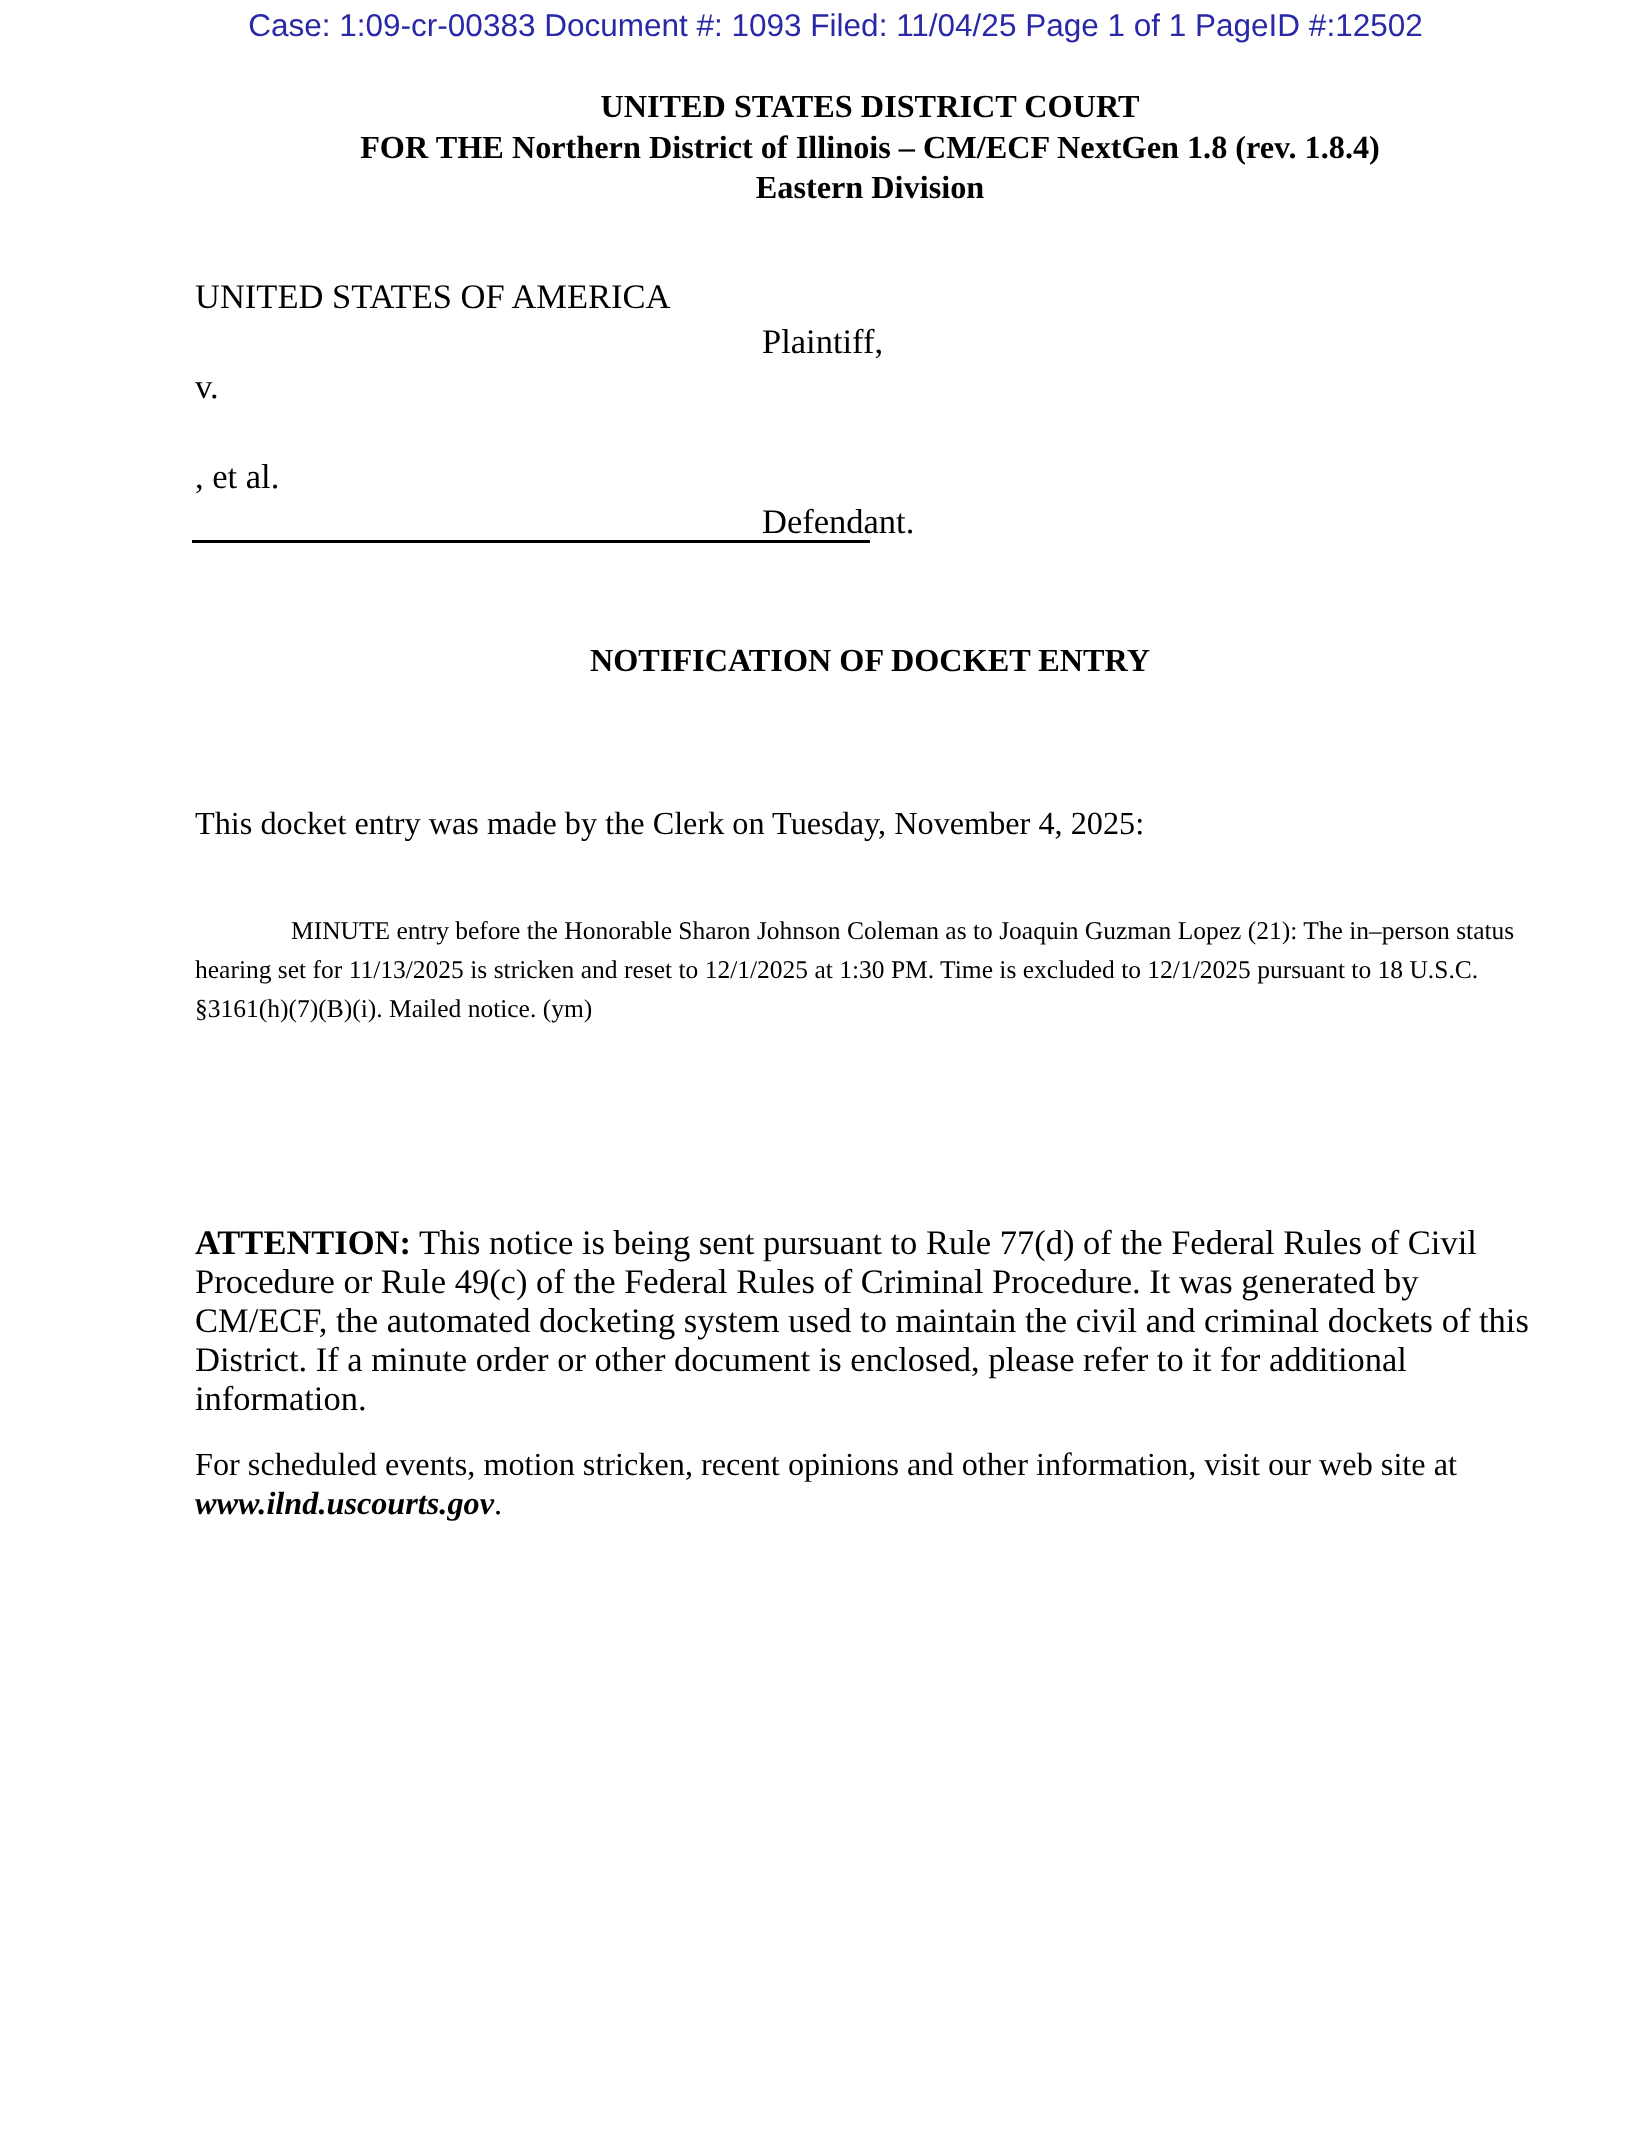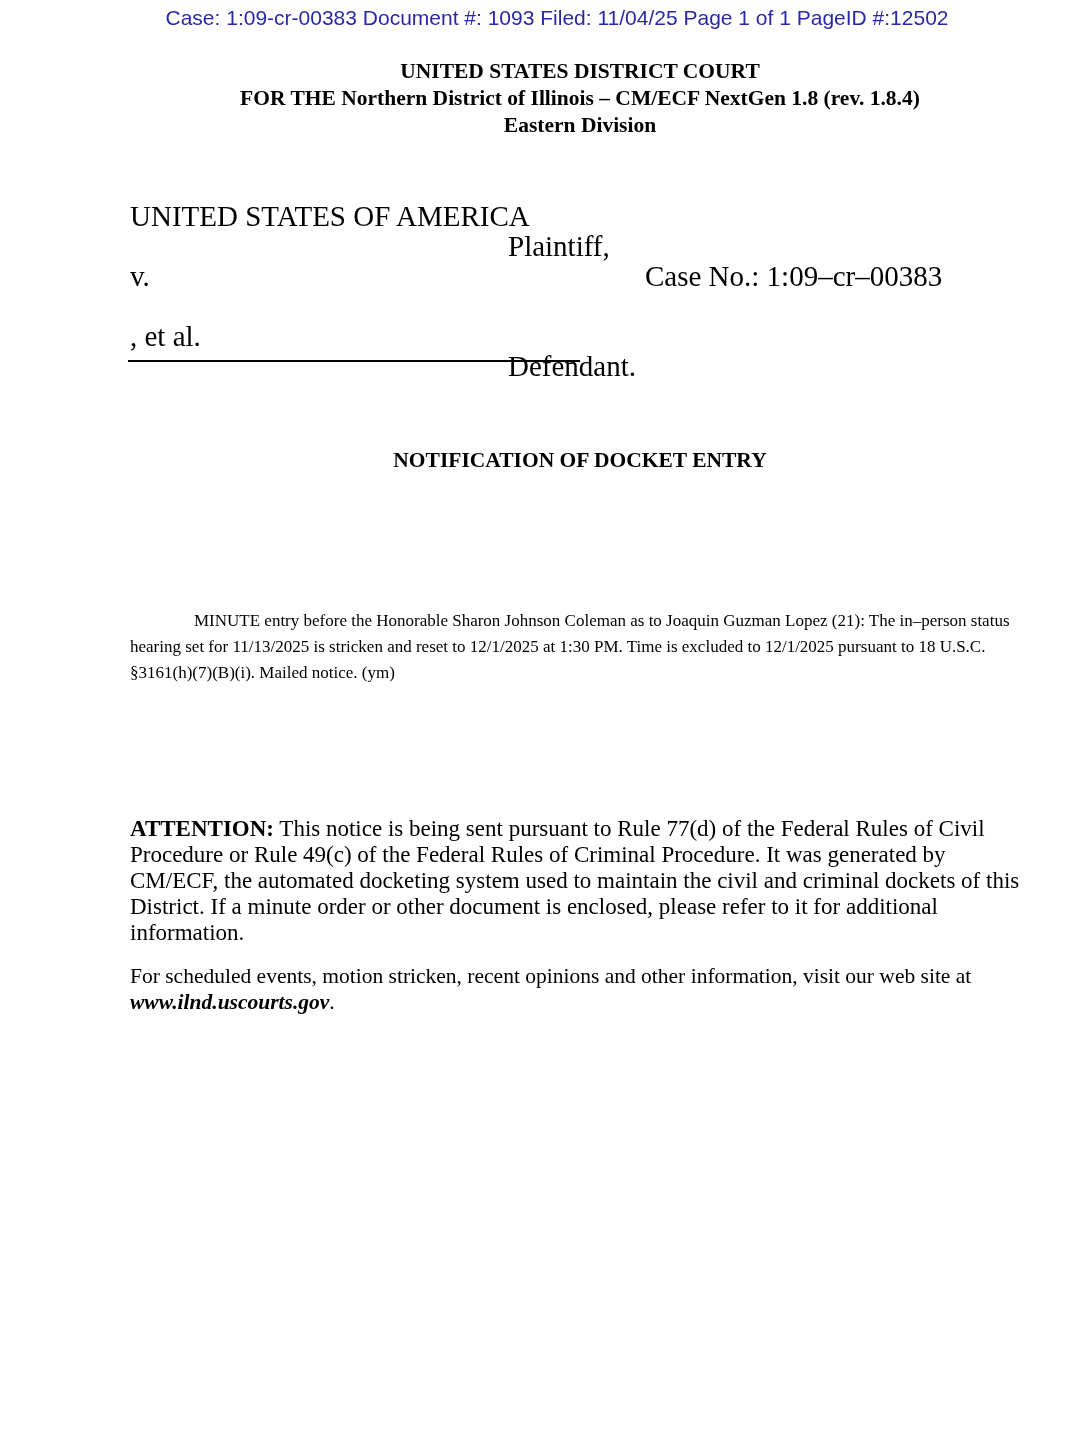--- a/index.html
+++ b/index.html
@@ -32,24 +32,24 @@
     top: 58px;
     left: 130px;
     width: 900px;
     text-align: center;
     font-weight: bold;
     font-size: 21.5px;
     line-height: 27px;
   }
   .caption {
     position: absolute;
-    top: 201px;
+    top: 183px;
     left: 130px;
     width: 900px;
-    font-size: 29px;
+    font-size: 23px;
   }
   .cap-line {
     height: 30px;
     line-height: 30px;
     white-space: nowrap;
   }
   .cap-indent {
     padding-left: 378px;
   }
   .case-info {
@@ -71,21 +71,20 @@
     border-top: 2px solid #000000;
   }
   .doc-title {
     position: absolute;
     top: 428px;
     left: 130px;
     width: 900px;
     text-align: center;
     font-weight: bold;
     font-size: 21.5px;
-    margin-top: 20px;
   }
   .clerk-line {
     position: absolute;
     top: 536px;
     left: 130px;
     width: 895px;
     font-size: 21.5px;
     line-height: 26px;
   }
   .minute-entry {
@@ -130,28 +129,28 @@
   </div>
 
   <div class="caption">
     <div class="cap-line">UNITED STATES OF AMERICA</div>
     <div class="cap-line cap-indent">Plaintiff,</div>
     <div class="cap-line">v.</div>
     <div class="cap-line">&nbsp;</div>
     <div class="cap-line">, et al.</div>
     <div class="cap-line cap-indent">Defendant.</div>
     <div class="case-info">
-      <div>Case No.: 1:09–cr–00383</div>
     </div>
   </div>
 
   <div class="cap-rule"></div>
 
   <div class="doc-title">NOTIFICATION OF DOCKET ENTRY</div>
 
+  <div class="clerk-line">This docket entry was made by the Clerk on Tuesday, November 4, 2025:</div>
 
   <div class="minute-entry">MINUTE entry before the Honorable Sharon Johnson Coleman as to Joaquin Guzman Lopez (21): The in–person status hearing set for 11/13/2025 is stricken and reset to 12/1/2025 at 1:30 PM. Time is excluded to 12/1/2025 pursuant to 18 U.S.C. §3161(h)(7)(B)(i). Mailed notice. (ym)</div>
 
   <div class="attention-para"><span class="b">ATTENTION:</span><span> This notice is being sent pursuant to Rule 77(d) of the Federal Rules of Civil Procedure or Rule 49(c) of the Federal Rules of Criminal Procedure. It was generated by CM/ECF, the automated docketing system used to maintain the civil and criminal dockets of this District. If a minute order or other document is enclosed, please refer to it for additional information.</span></div>
 
   <div class="footer-para"><span>For scheduled events, motion stricken, recent opinions and other information, visit our web site at </span><span class="bi">www.ilnd.uscourts.gov</span><span>.</span></div>
 
 </div>
 
 </body></html>

